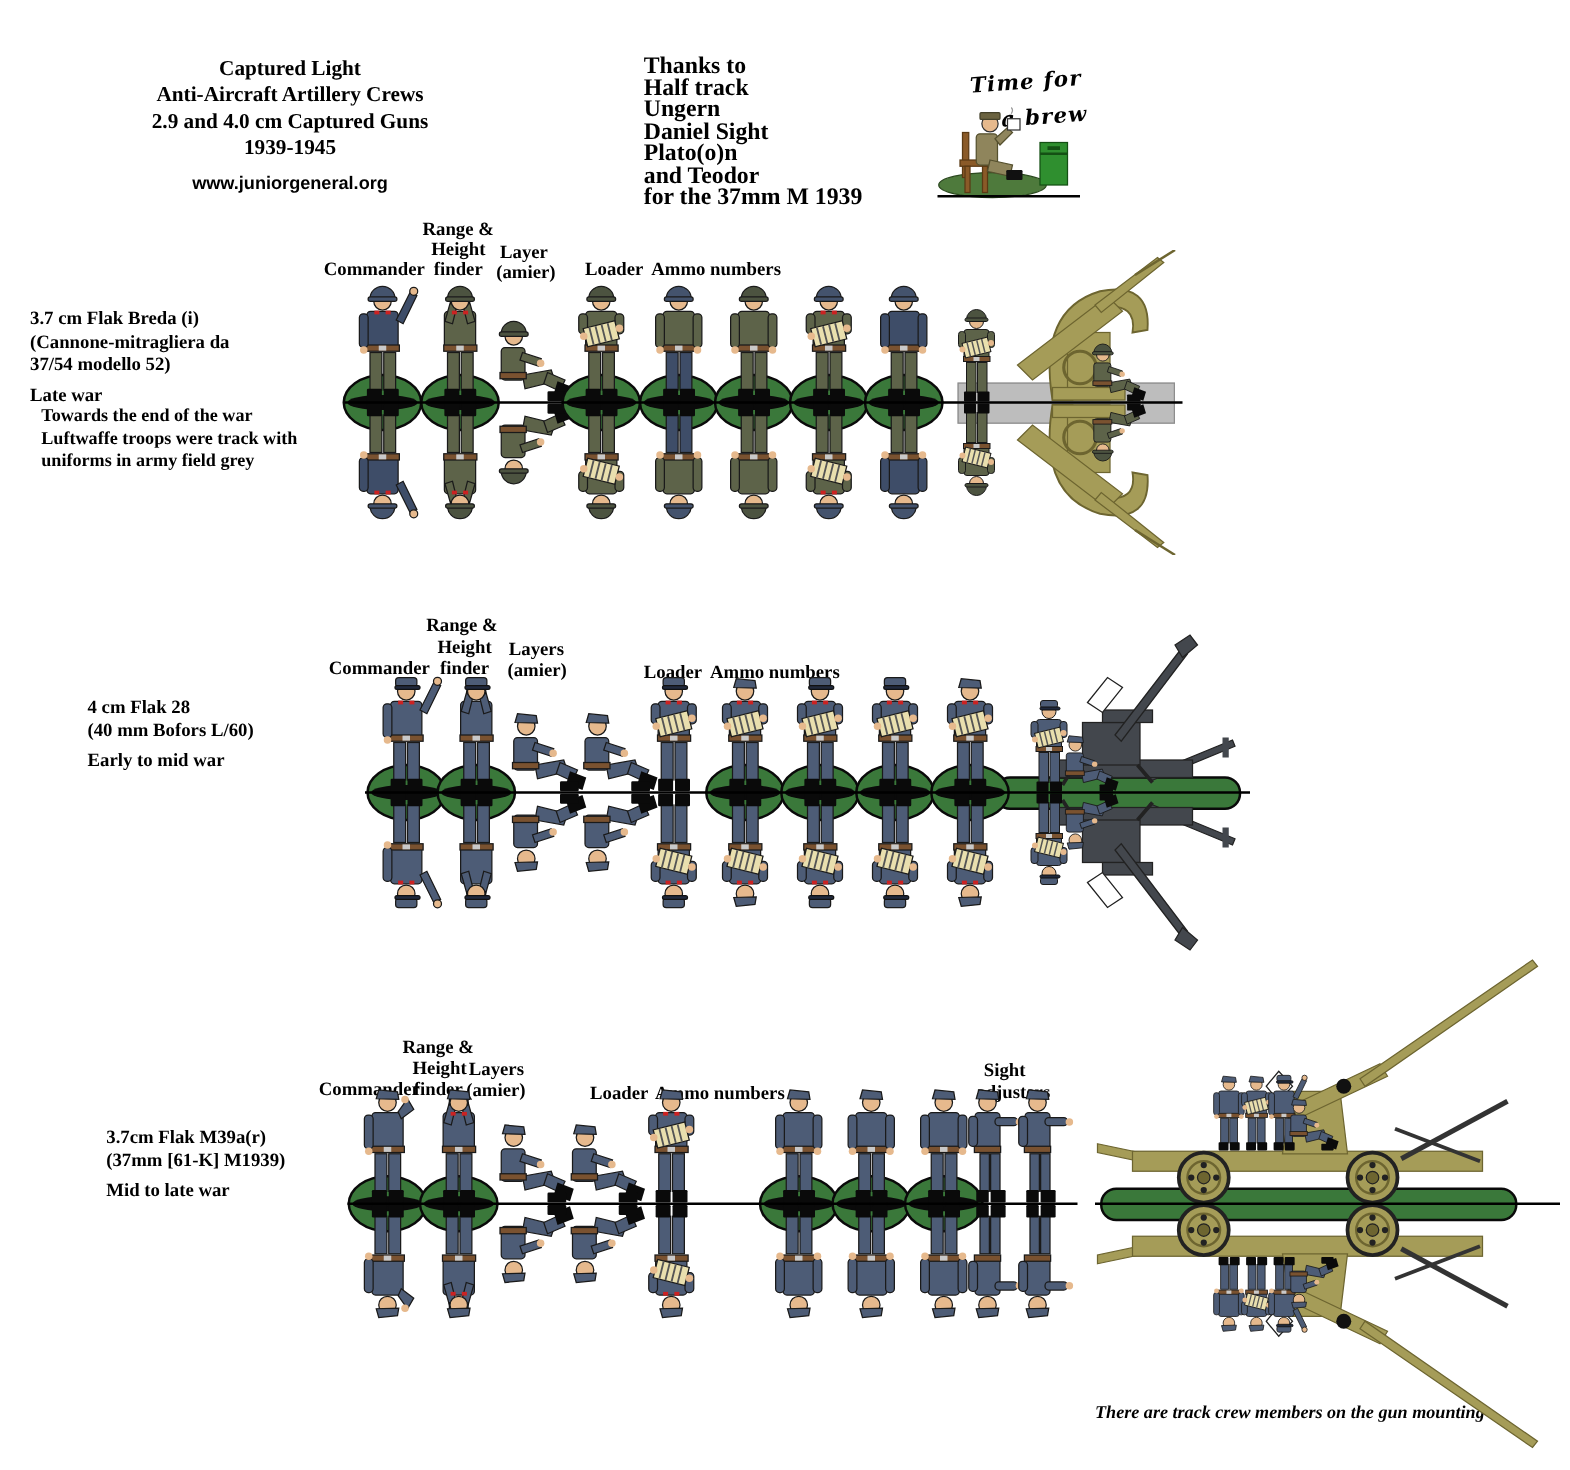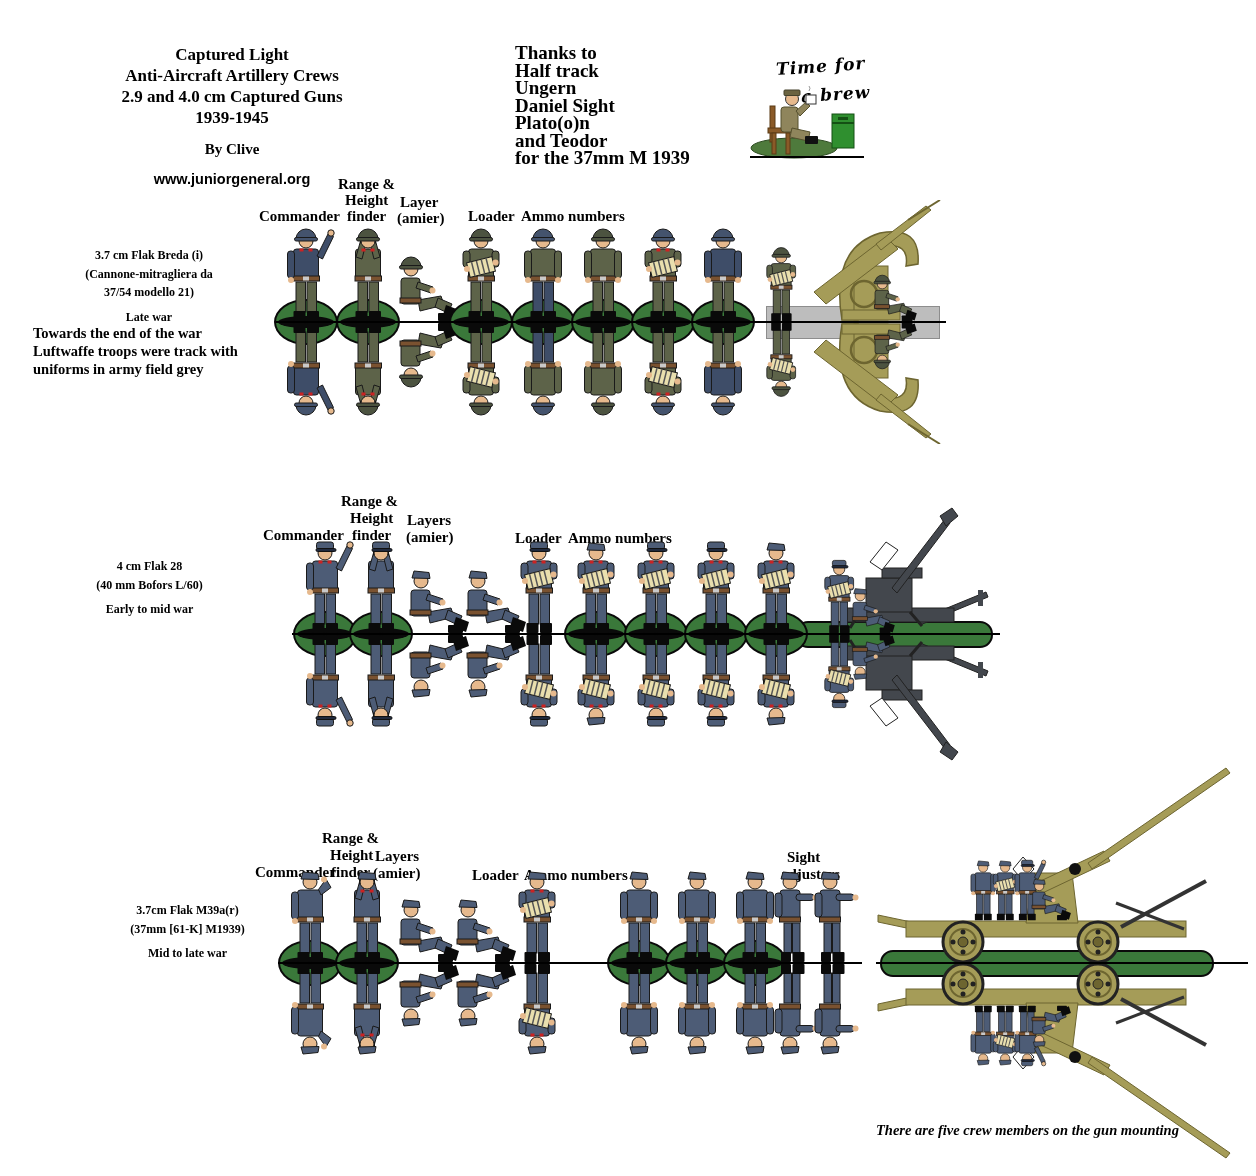--- a/index.html
+++ b/index.html
@@ -10,21 +10,21 @@
   #title-block{position:absolute;left:72px;top:44px;width:320px;text-align:center;font-weight:bold;font-size:17px;line-height:21px}
   #title-author{margin-top:11px;font-size:15px}
   #title-site{margin-top:9px;font-family:"Liberation Sans","DejaVu Sans",sans-serif;font-size:14.5px}
   #thanks-block{position:absolute;left:515px;top:44px;font-size:19px;font-weight:bold;line-height:17.5px}
   #brew-caption1,#brew-caption2{position:absolute;font-style:italic;font-weight:bold;font-size:17px;font-family:"DejaVu Serif",serif;transform:rotate(-4deg);letter-spacing:1px}
   #brew-caption1{left:776px;top:56px}
   #brew-caption2{left:801px;top:84px}
   #brew-art{position:absolute;left:748px;top:50px}
   #footer-note{position:absolute;left:876px;top:1122px;font-style:italic;font-weight:bold;font-size:14.5px;white-space:nowrap}
   .label{position:absolute;font-size:15px;font-weight:bold;white-space:nowrap}
-  .info{position:absolute;text-align:center;font-size:12px;font-weight:bold;line-height:18.5px}
+  .info{position:absolute;text-align:left;font-size:15px;font-weight:bold;line-height:18.5px}
   .info .period{margin-top:6px}
   .note{position:absolute;font-size:14.5px;font-weight:bold;line-height:18px;text-align:left;white-space:nowrap}
   .mline{position:absolute;height:2px;background:#000;z-index:30}
   .fig{position:absolute;z-index:20}
   .fig svg,.gun svg{position:absolute;left:0}
   .base{position:absolute;z-index:1;border-radius:50%;background:var(--base-green,#3a783a);border:2px solid #0a0a0a}
   .base::after{content:"";position:absolute;left:4%;right:4%;top:36%;bottom:36%;border-radius:50%;background:#0a0a0a}
   .gun{position:absolute;z-index:18}
   .gunbase-grey{position:absolute;background:#bdbdbd;border:1px solid #8d8d8d;z-index:2}
   .gunbase-green{position:absolute;background:var(--base-green,#3a783a);border:2px solid #0a0a0a;border-radius:13px;z-index:2}
@@ -32,21 +32,20 @@
 </head>
 <body>
 
 <div id="page">
 
   <div id="title-block">
     <div>Captured Light</div>
     <div>Anti-Aircraft Artillery Crews</div>
     <div>2.9 and 4.0 cm Captured Guns</div>
     <div>1939-1945</div>
-    <div id="title-author">By Clive</div>
     <div id="title-site">www.juniorgeneral.org</div>
   </div>
 
   <div id="thanks-block">
     <div>Thanks to</div>
     <div>Half track</div>
     <div>Ungern</div>
     <div>Daniel Sight</div>
     <div>Plato(o)n</div>
     <div>and Teodor</div>
@@ -73,21 +72,21 @@
     <path d="M61 41 q2 -3 0 -5" stroke="#999" fill="none"></path>
     <rect x="84" y="64" width="22" height="34" fill="#2f8f2f" stroke="#145014"></rect>
     <line x1="84" y1="73" x2="106" y2="73" stroke="#145014" stroke-width="2"></line>
     <rect x="90" y="67" width="10" height="3" fill="#145014"></rect>
   </svg>
 
   <section class="section">
       <div class="info" style="left: 24px; top: 246px; width: 250px;">
         <div>3.7 cm Flak Breda (i)</div>
         <div>(Cannone-mitragliera da</div>
-        <div>37/54 modello 21)</div>
+        <div>37/54 modello 52)</div>
         <div class="period">Late war</div>
       </div>
       <div class="note" style="left: 33px; top: 324px;">
         <div>Towards the end of the war</div>
         <div>Luftwaffe troops were track with</div>
         <div>uniforms in army field grey</div>
       </div>
       <span class="label" style="left: 338px; top: 176px;">Range &amp;</span>
       <span class="label" style="left: 345px; top: 192px;">Height</span>
       <span class="label" style="left: 259px; top: 208px;">Commander</span>
@@ -478,21 +477,21 @@
           <rect x="40.5" y="25" width="7" height="27" rx="3" fill="#3e4d68" stroke="#1a1a1a"></rect>
           <circle cx="44" cy="54" r="3" fill="#e6b98d"></circle>
           <circle cx="29" cy="15" r="7" fill="#e6b98d" stroke="#1a1a1a"></circle>
           <path d="M 19 13 a 10 10 0 0 1 20 0 Z" fill="#44536d" stroke="#1a1a1a"></path>
           <rect x="17.5" y="11.5" width="23" height="3.5" rx="1.7" fill="#44536d" stroke="#1a1a1a"></rect>
         </svg>
       </div>
       <div class="mline" style="left: 276px; top: 321px; width: 670px;"></div>
     </section>
   <section class="section">
-      <div class="info" style="left: 52px; top: 557px; width: 195px;">
+      <div class="info" style="left: 70px; top: 557px; width: 195px;">
         <div>4 cm Flak 28</div>
         <div>(40 mm Bofors L/60)</div>
         <div class="period">Early to mid war</div>
       </div>
       <span class="label" style="left: 341px; top: 493px;">Range &amp;</span>
       <span class="label" style="left: 350px; top: 510px;">Height</span>
       <span class="label" style="left: 263px; top: 527px;">Commander</span>
       <span class="label" style="left: 352px; top: 527px;">finder</span>
       <span class="label" style="left: 407px; top: 512px;">Layers</span>
       <span class="label" style="left: 406px; top: 529px;">(amier)</span>
@@ -1452,15 +1451,15 @@
           <circle cx="49.5" cy="30.5" r="3" fill="#e6b98d"></circle>
           <rect x="9" y="26" width="7" height="24" rx="3" fill="#4d5c76" stroke="#1a1a1a"></rect>
           <circle cx="24" cy="15" r="7" fill="#e6b98d" stroke="#1a1a1a"></circle>
           <path d="M 15 12 L 17 5 L 32 6.5 L 33 12.5 Z" fill="#4d5c76" stroke="#1a1a1a"></path>
         </svg>
       </div>
       <div class="mline" style="left: 278px; top: 962px; width: 584px;"></div>
       <div class="mline" style="left: 876px; top: 962px; width: 372px;"></div>
     </section>
 
-  <div id="footer-note">There are five crew members on the gun mounting</div>
+  <div id="footer-note">There are track crew members on the gun mounting</div>
 
 </div>
 
 </body></html>

